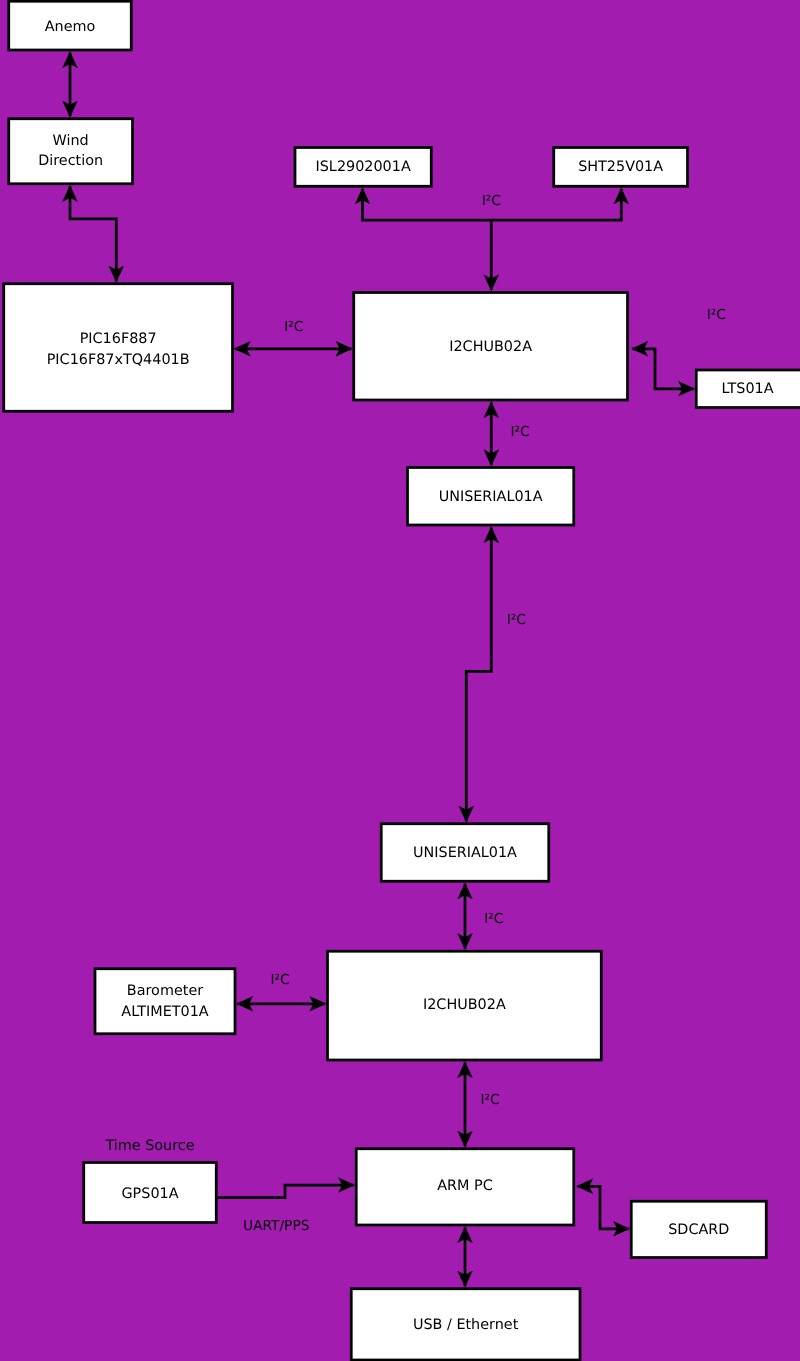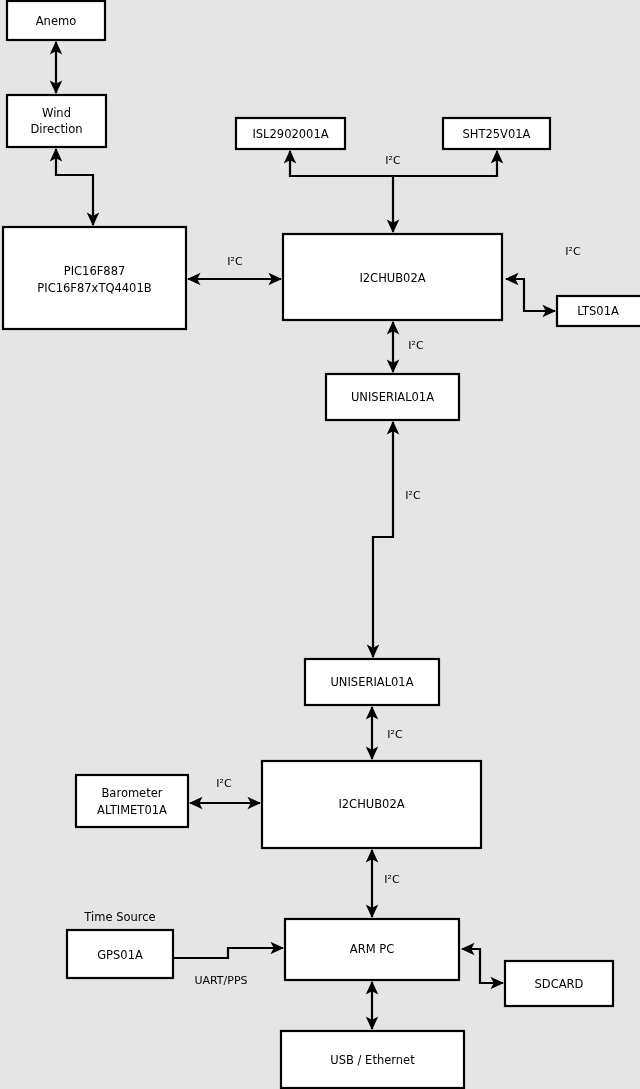--- a/index.html
+++ b/index.html
@@ -4,21 +4,21 @@
 <style>
   html, body {
     margin: 0;
     padding: 0;
     background: #ffffff;
   }
   #diagram-root {
     position: relative;
     width: 640px;
     height: 1089px;
-    background: #e5e5e5;
+    background: #a21caf;
     font-family: "DejaVu Sans", sans-serif;
     overflow: hidden;
   }
   svg.layer {
     position: absolute;
     top: 0;
     left: 0;
     width: 640px;
     height: 1089px;
   }

